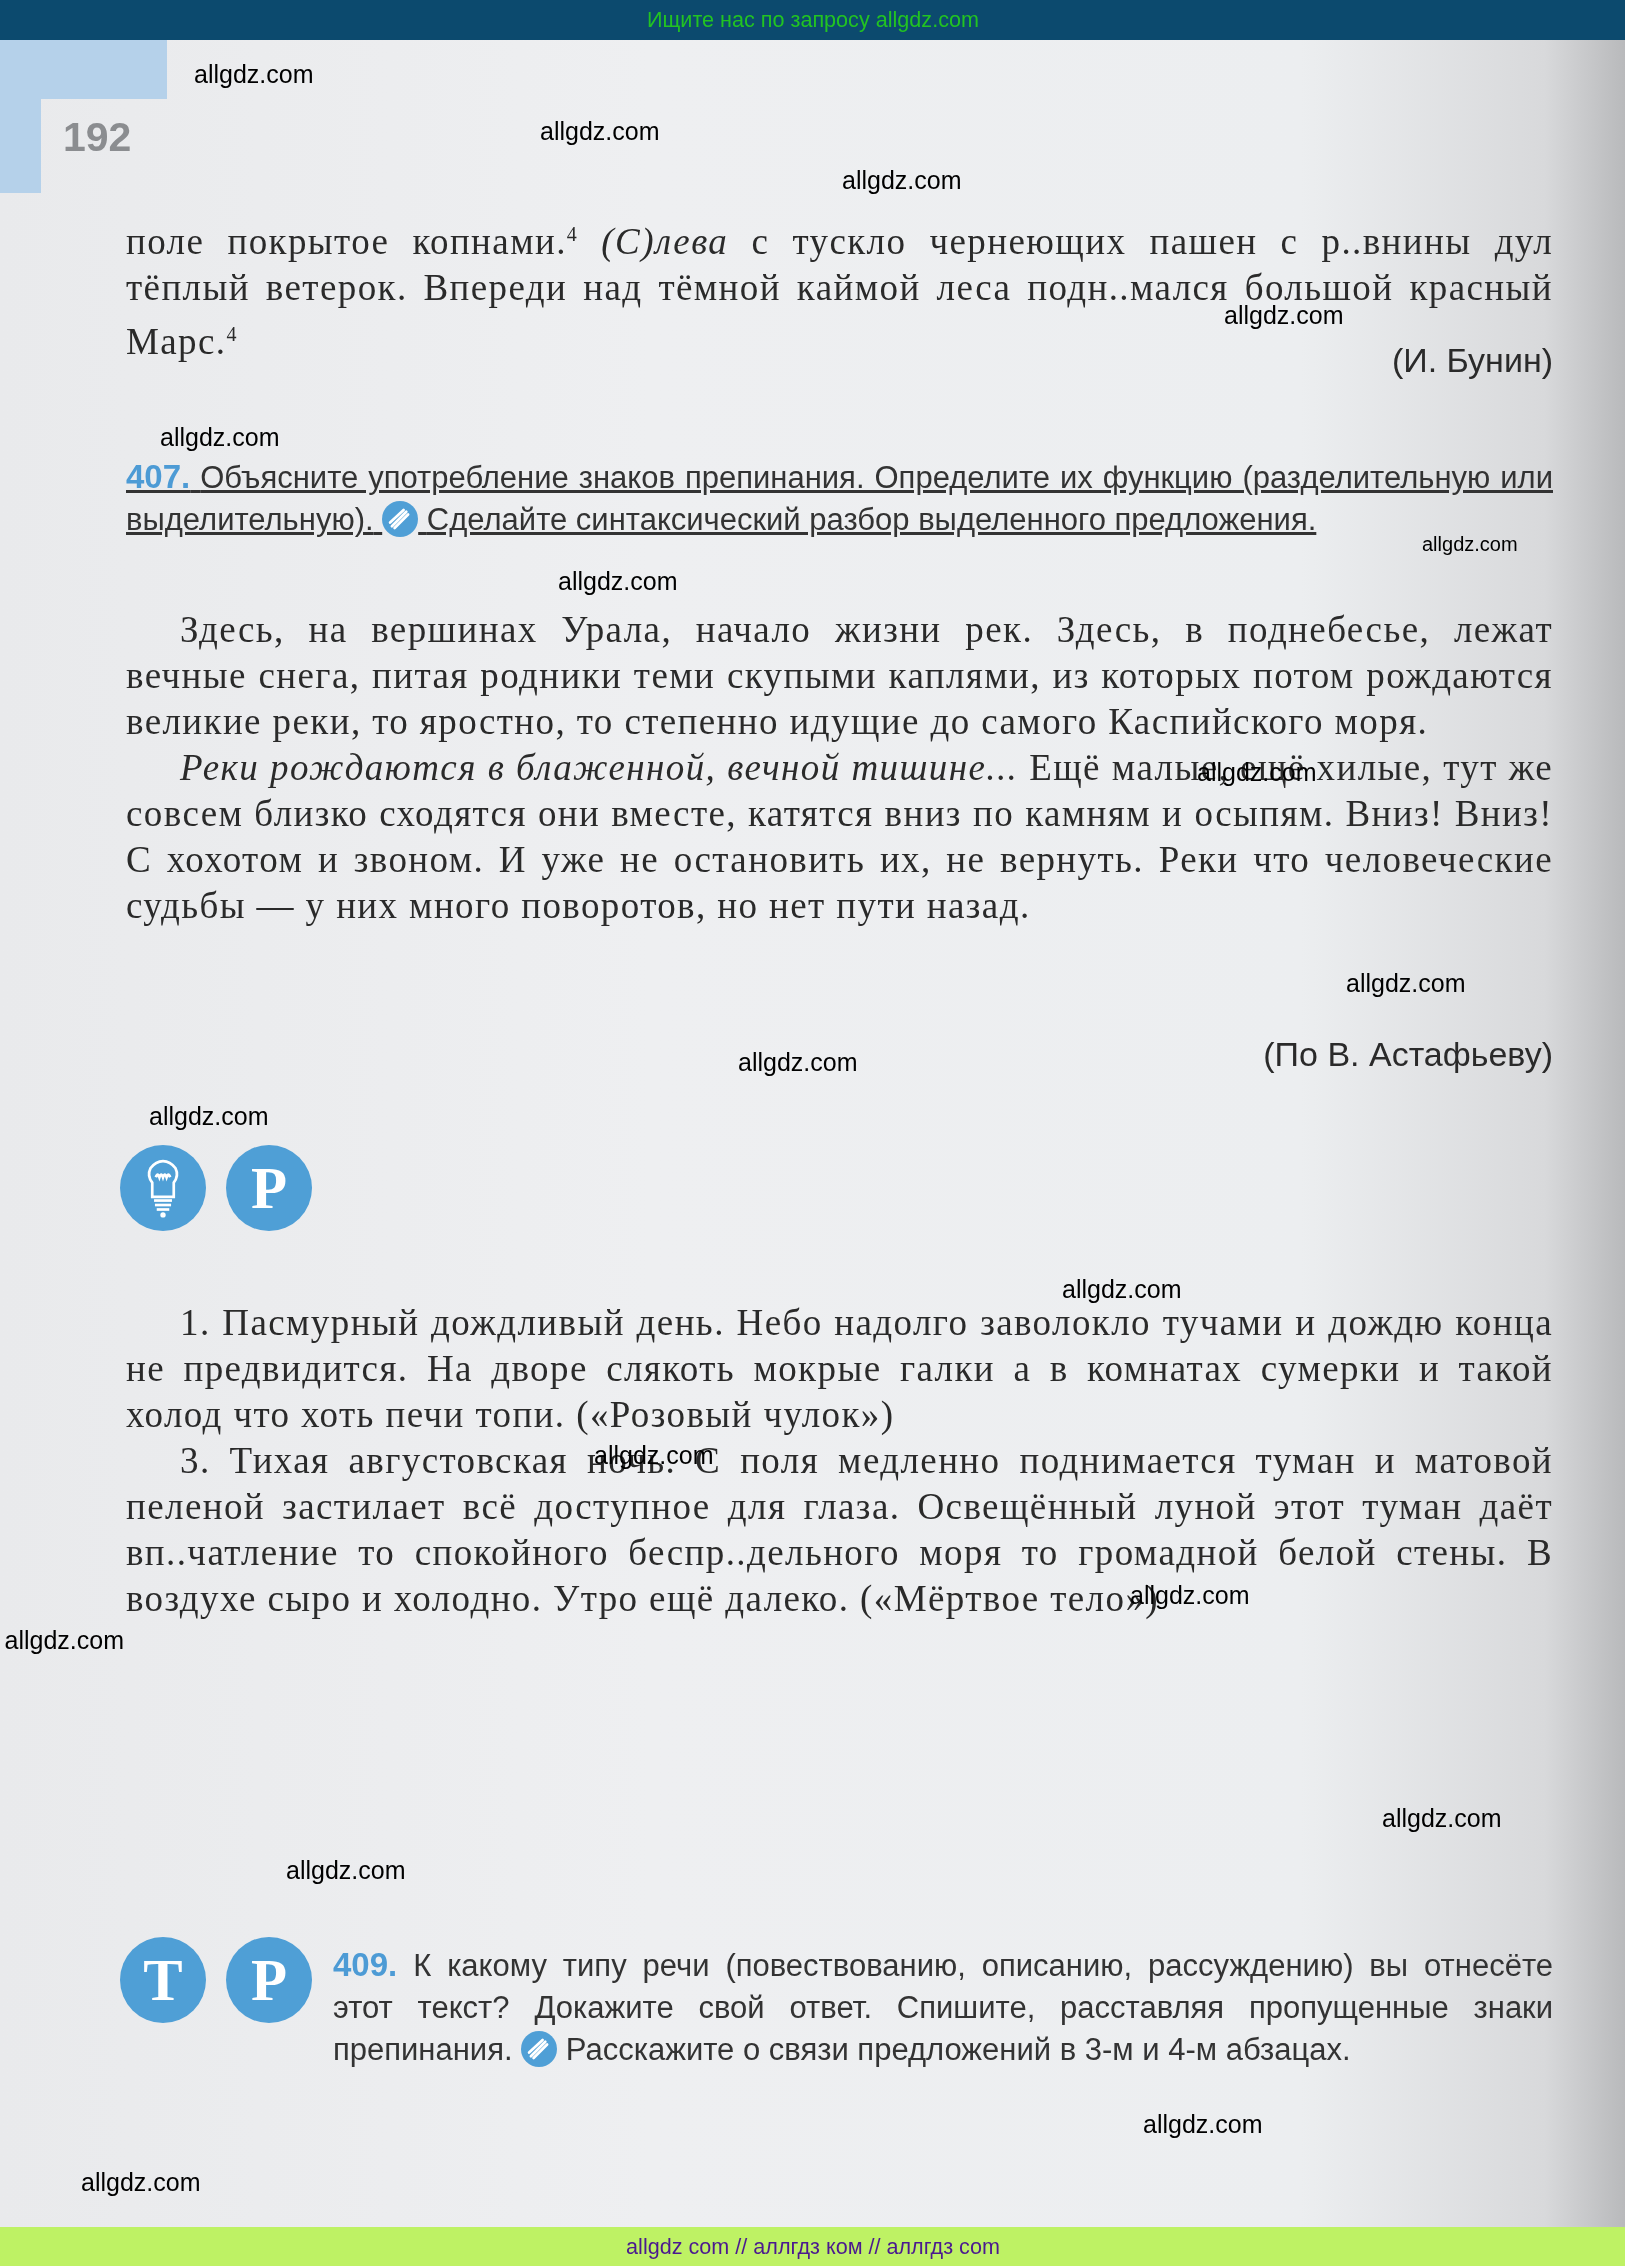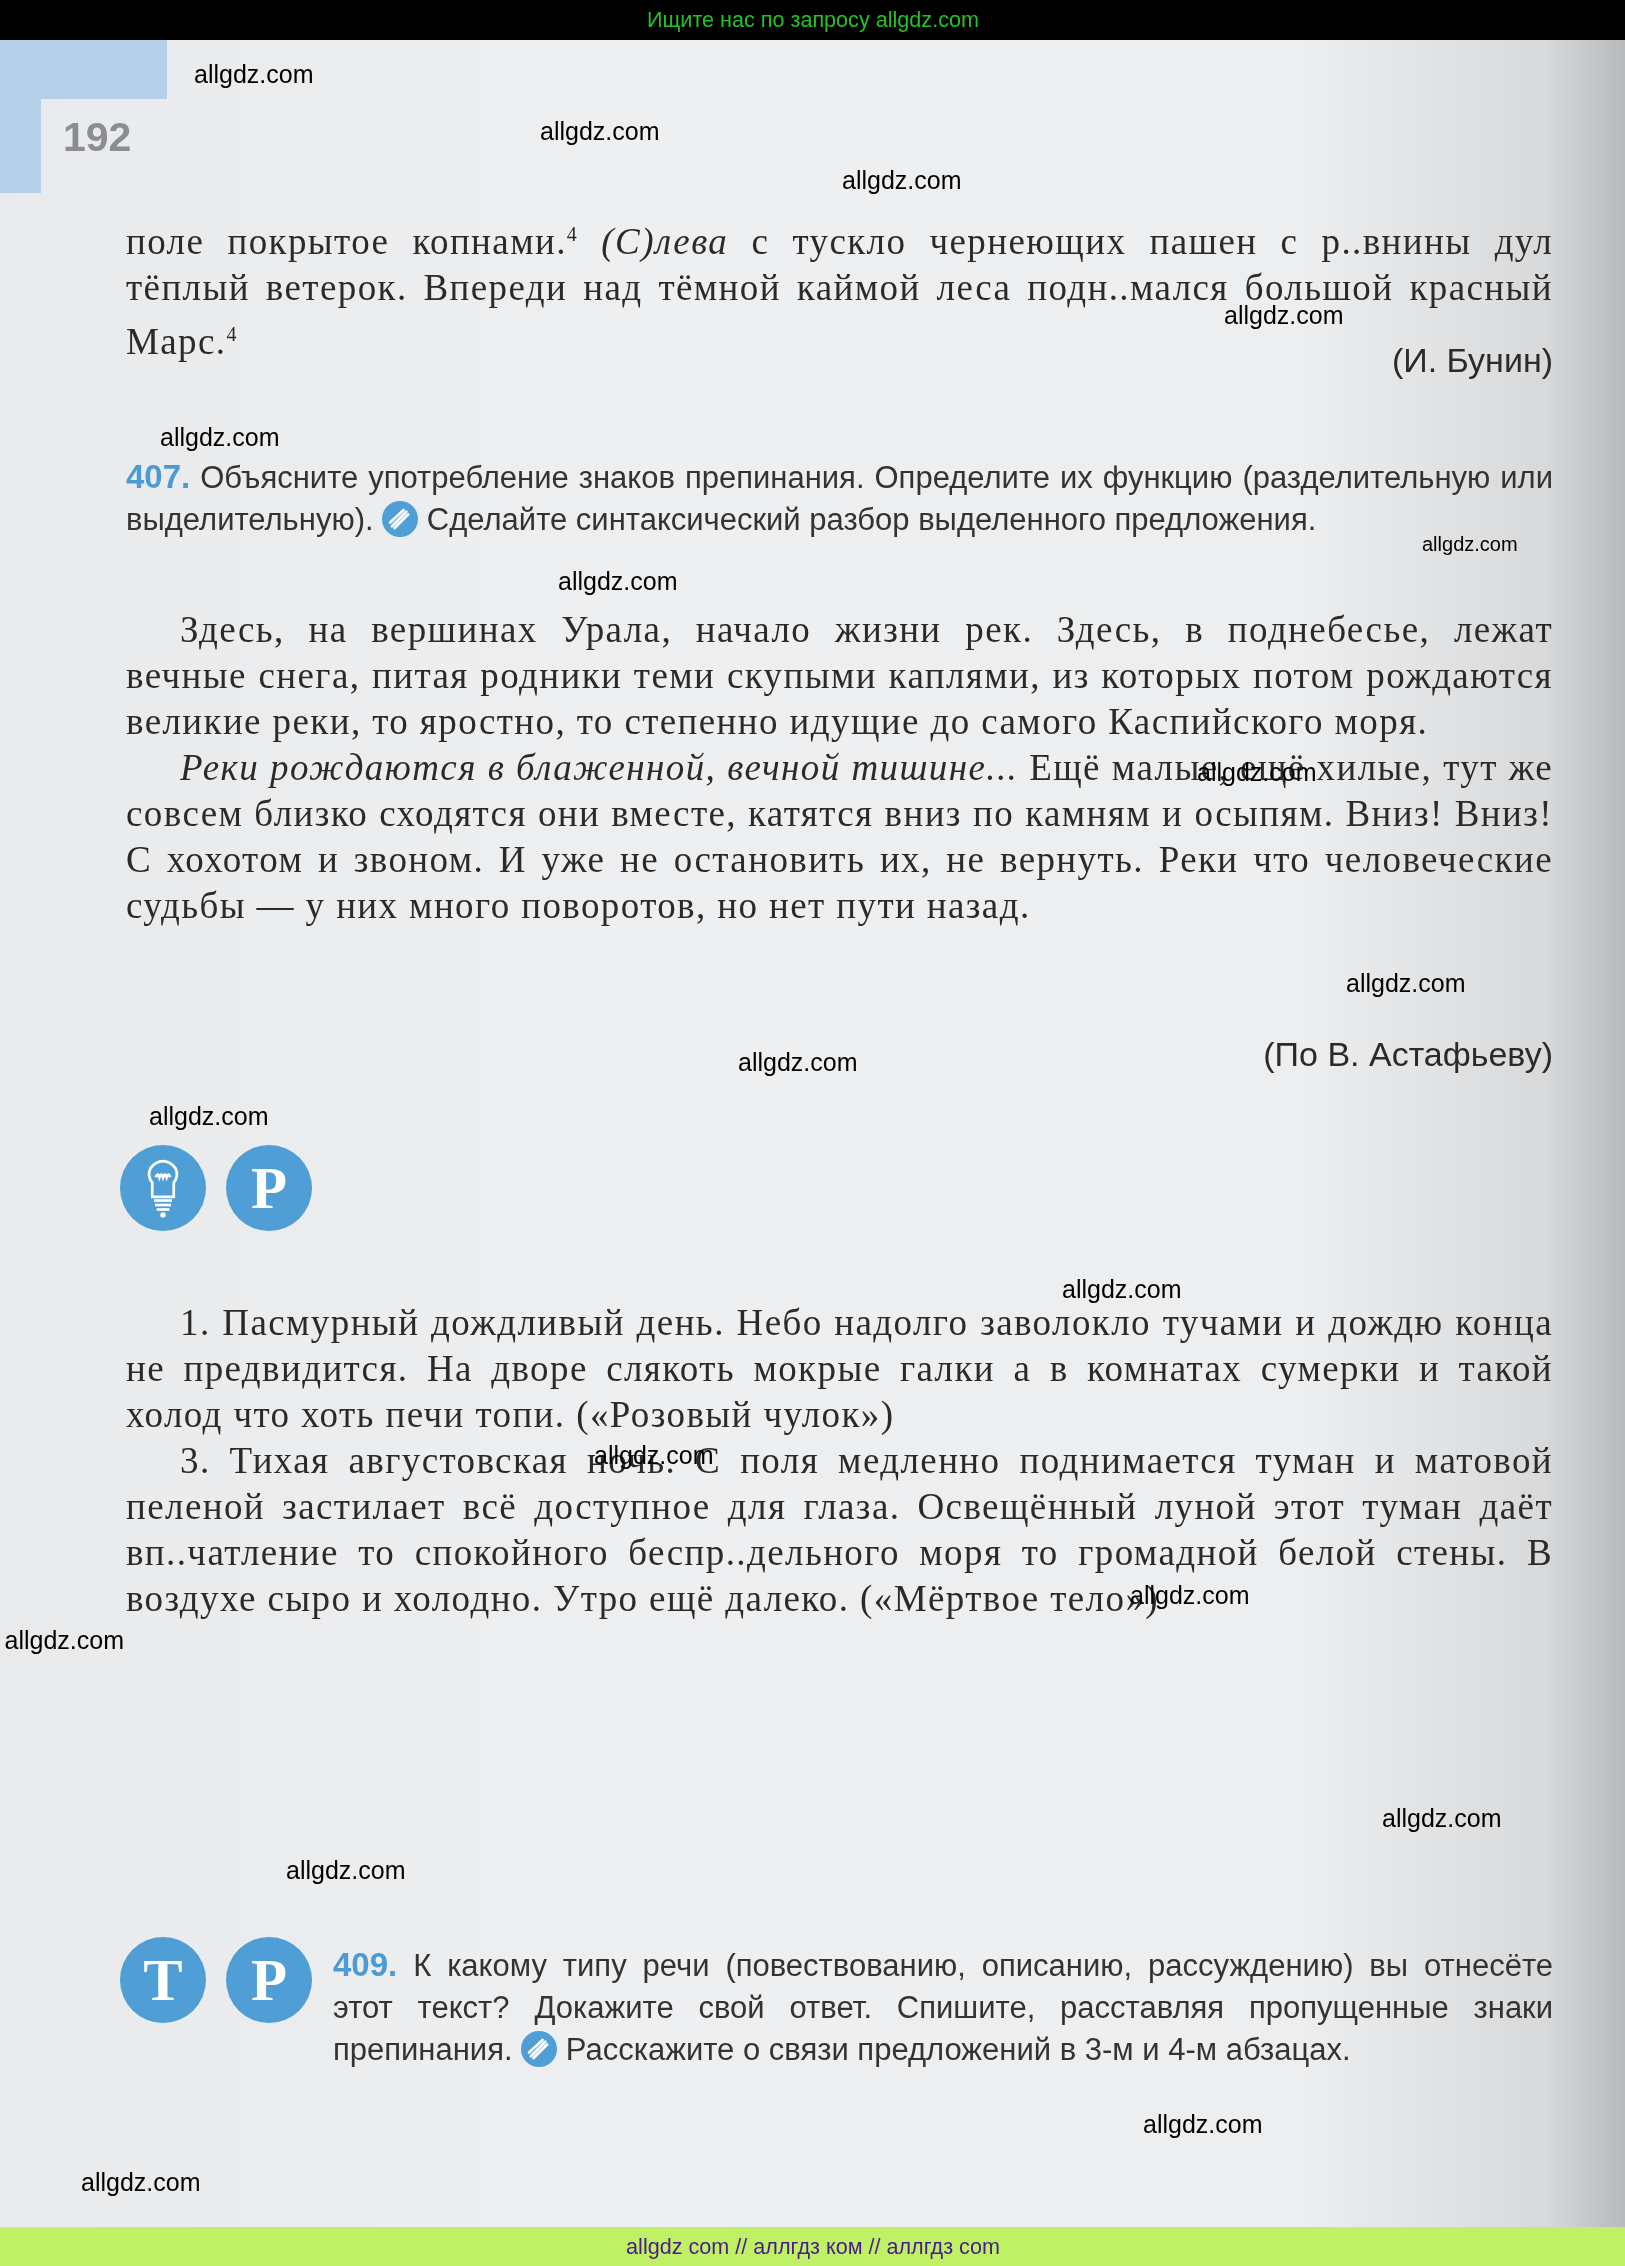--- a/index.html
+++ b/index.html
@@ -3,21 +3,21 @@
   <meta charset="utf-8">
   <style>
     html, body { margin: 0; padding: 0; }
     body {
       width: 1626px; height: 2266px; position: relative; overflow: hidden;
       background: #ffffff;
       font-family: "Liberation Sans", sans-serif;
     }
     .top-banner {
       position: absolute; left: 0; top: 0; width: 1626px; height: 54px;
-      background: #000000; text-align: center;
+      background: #0c4a6e; text-align: center;
       color: #22c322; font-size: 21.6px; line-height: 40px;
       font-family: "Liberation Sans", sans-serif;
     }
     .page {
       position: absolute; left: 0; top: 40px; width: 1626px; height: 2187px;
       background: linear-gradient(90deg, #e9eaec 0%, #eeeff1 40%, #eceef0 80%, #d8d9db 95%, #b8b9bb 100%);
     }
     .page-corner {
       position: absolute; left: 0; top: 0; width: 167px; height: 59px;
       background: #b5d1ea;
@@ -80,21 +80,21 @@
   <div class="page-corner-side"></div>
   <div class="page-number">192</div>
 
   <div class="text-col serif" style="top:171px;">
     <p>
       <span>поле покрытое копнами.</span><sup>4</sup><i> (С)лева</i><span> с тускло чернеющих пашен с р..внины дул тёплый ветерок. Впереди над тёмной каймой леса подн..мался большой красный Марс.</span><sup>4</sup>
     </p>
   </div>
   <div class="text-col attribution" style="top:301px;text-align:right;">(И. Бунин)</div>
 
-  <div class="text-col sans" style="top:416px;">
+  <div class="text-col sans" style="top:416px;text-decoration:underline;">
     <span class="ex-num">407.</span>
     <span>Объясните употребление знаков препинания. Определите их функцию (разделительную или выделительную).</span>
     <span class="pencil-badge">
       <svg width="36" height="36" viewBox="0 0 40 40">
           <g stroke="#fff" stroke-width="3" stroke-linecap="round">
             <line x1="11" y1="28" x2="27" y2="12"></line>
             <line x1="14" y1="30" x2="29" y2="15"></line>
             <line x1="9" y1="24" x2="24" y2="10"></line>
           </g>
         </svg>

